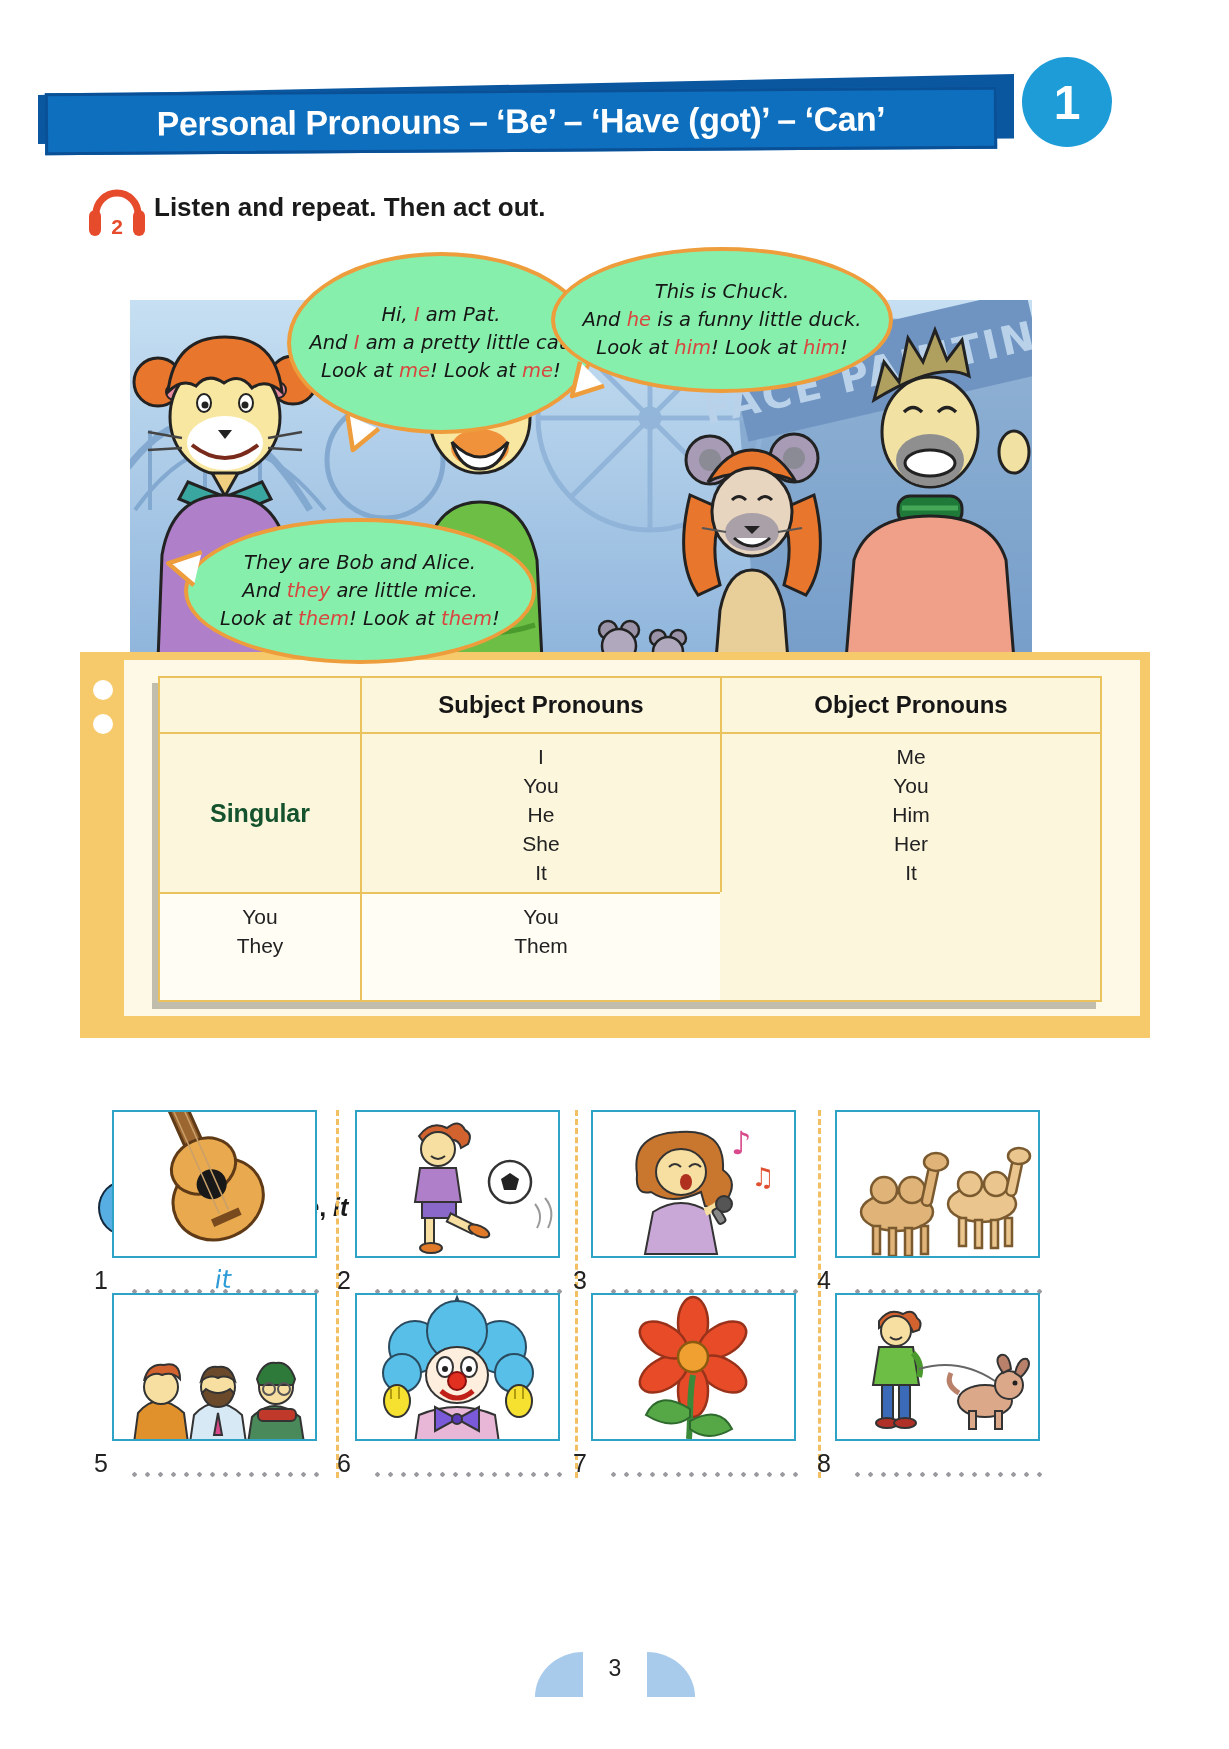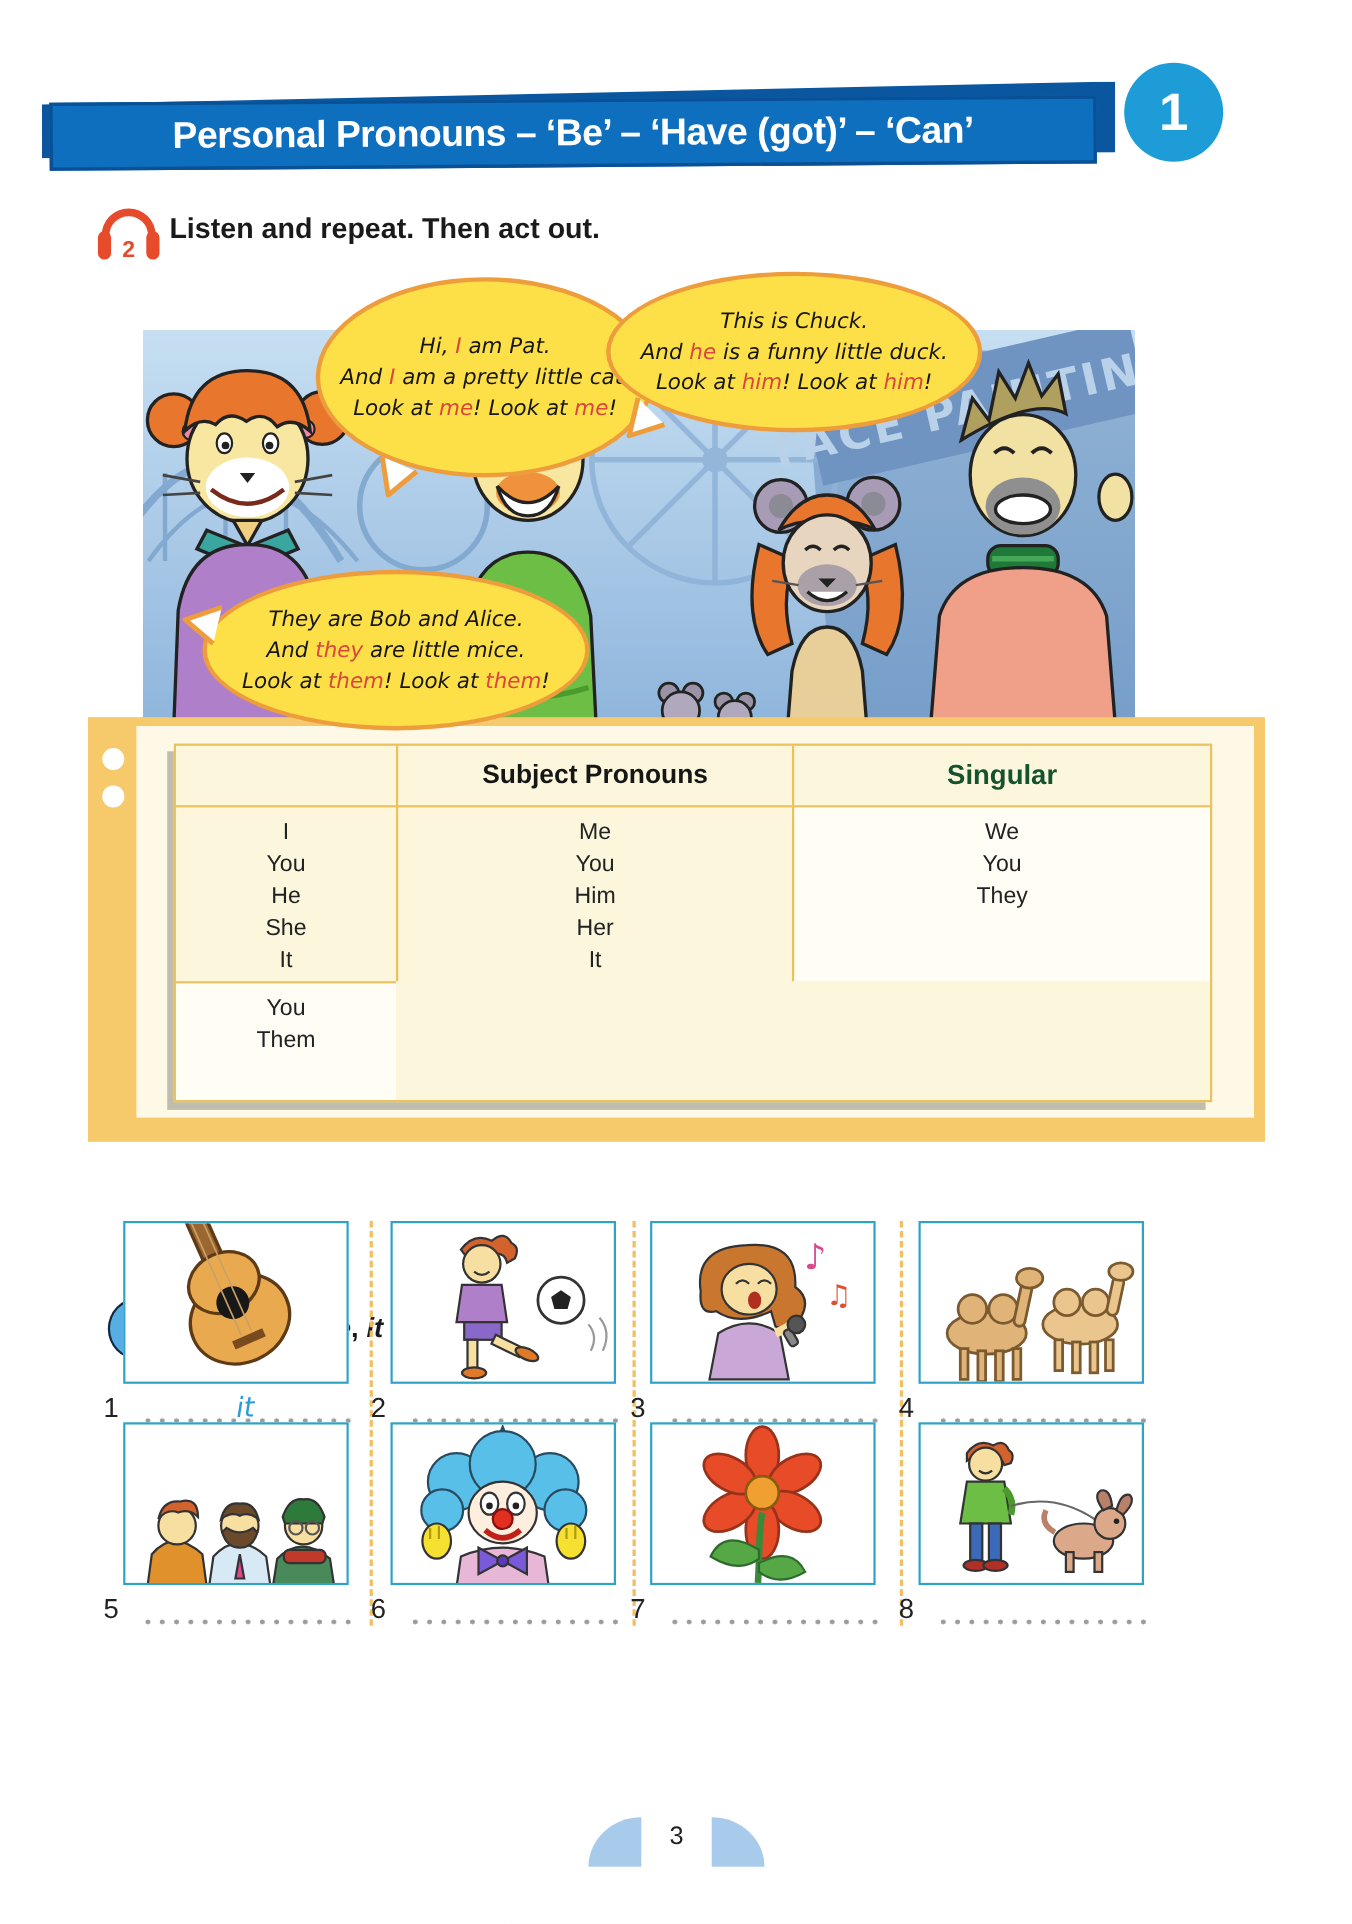--- a/index.html
+++ b/index.html
@@ -18,21 +18,21 @@
     color:#fff;font-size:48px;font-weight:bold;display:flex;align-items:center;justify-content:center;}
 
   
   .audio-icon{left:86px;top:176px;width:62px;height:64px;}
   .listen-text{left:154px;top:192px;font-size:26px;font-weight:bold;color:#1a1a1a;}
 
   
   .scene{left:130px;top:300px;width:902px;height:360px;overflow:hidden;}
   .scene svg{display:block;}
 
-  .bubble{background:#fde047;border:4px solid #ee9d3c;border-radius:50%;z-index:6;
+  .bubble{background:#86efac;border:4px solid #ee9d3c;border-radius:50%;z-index:6;
     display:flex;flex-direction:column;justify-content:center;align-items:center;
     font-family:"DejaVu Sans",sans-serif;font-style:italic;font-weight:500;color:#161616;}
   .bubble .bline{white-space:nowrap;text-align:center;line-height:1.42;}
   .seg-hl{color:#d9463e;}
   .seg-it{font-style:italic;}
   .b1{left:287px;top:252px;width:300px;height:174px;font-size:19.5px;}
   .b2{left:551px;top:247px;width:334px;height:138px;font-size:19.5px;}
   .b3{left:184px;top:518px;width:344px;height:138px;font-size:19.5px;}
   .tail{position:absolute;z-index:7;}
 
@@ -237,39 +237,39 @@
     </svg>
   </div>
 
   <div class="abs panel">
     <div class="panel-inner"></div>
     <div class="hole" style="top:28px;"></div>
     <div class="hole" style="top:62px;"></div>
     <div class="ptable">
       <div class="thead"></div>
       <div class="thead">Subject Pronouns</div>
+      <div class="thead">Object Pronouns</div>
 
       <div class="tlabel">Singular</div>
       <div class="tcell">
         <div>I</div>
         <div>You</div>
         <div>He</div>
         <div>She</div>
         <div>It</div>
       </div>
       <div class="tcell">
         <div>Me</div>
         <div>You</div>
         <div>Him</div>
         <div>Her</div>
         <div>It</div>
       </div>
 
       <div class="tcell row-plural">
-        <div>We</div>
         <div>You</div>
         <div>They</div>
       </div>
       <div class="tcell row-plural">
         <div>You</div>
         <div>Them</div>
       </div>
     </div>
   </div>
 

